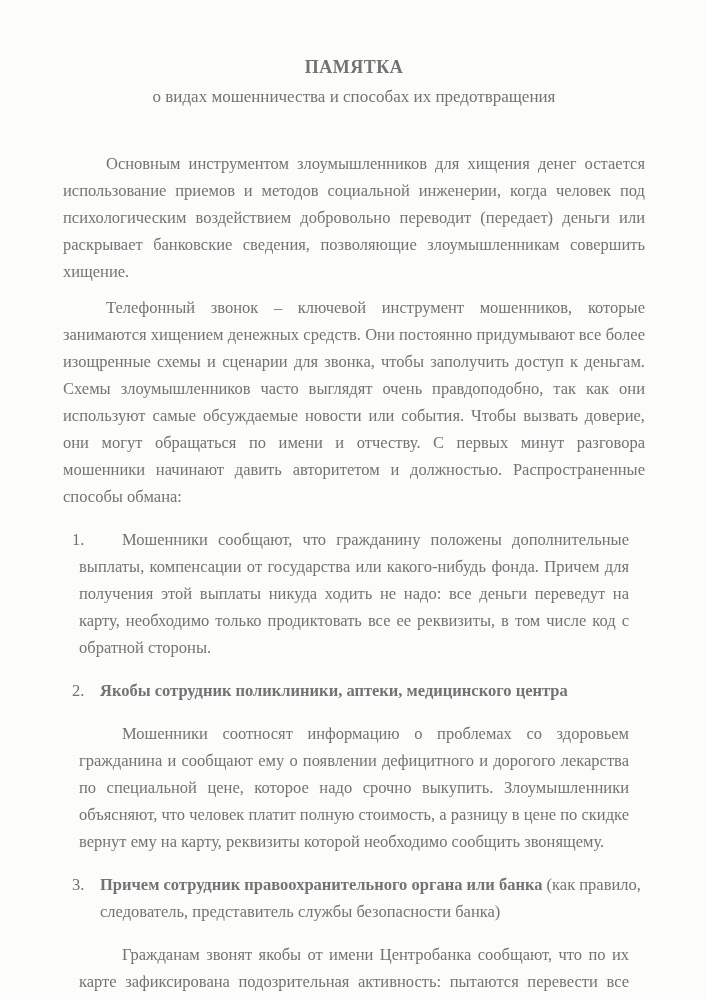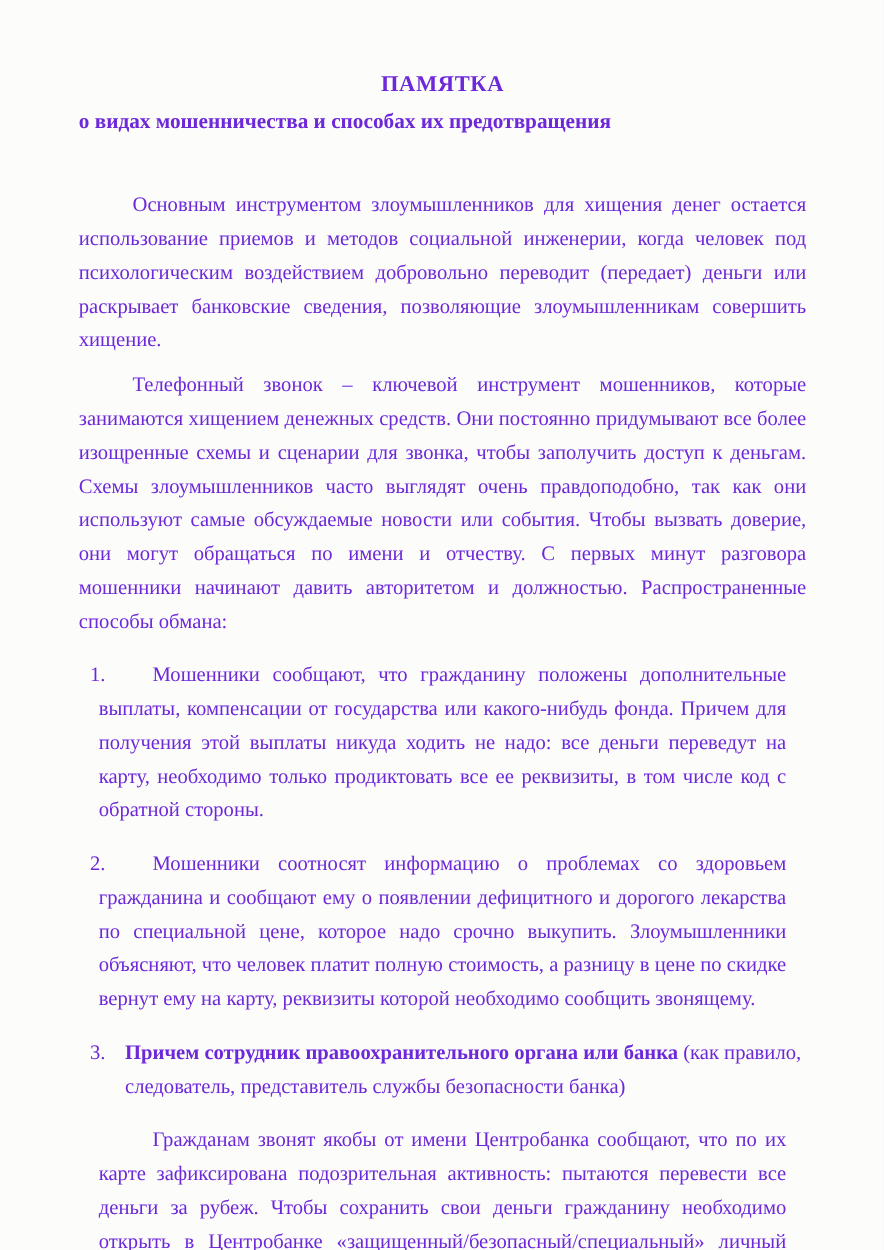--- a/index.html
+++ b/index.html
@@ -6,39 +6,40 @@
     margin: 0;
     padding: 0;
     background: #f4f4f2;
   }
   .page {
     position: relative;
     width: 707px;
     height: 1000px;
     margin: 0 auto;
     background: #fcfcfb;
-    color: #6d28d9;
+    color: #737373;
     font-family: "Liberation Serif", "DejaVu Serif", serif;
     font-size: 16.5px;
     line-height: 27px;
     overflow: hidden;
     box-sizing: border-box;
     padding: 54px 62px 0 63px;
   }
   .doc-title {
     margin: 0;
     text-align: center;
     font-weight: bold;
     font-size: 18px;
     line-height: 26px;
     letter-spacing: 0.5px;
   }
   .doc-subtitle {
     margin: 4px 0 0 0;
-    font-weight: bold;
+    text-align: center;
+    font-weight: normal;
     font-size: 17px;
     line-height: 26px;
   }
   .para {
     margin: 0;
     text-align: justify;
     text-indent: 43px;
   }
   .intro-1 { margin-top: 40px; }
   .intro-2 { margin-top: 9px; }
@@ -75,21 +76,21 @@
   <p class="para intro-1">Основным инструментом злоумышленников для хищения денег остается использование приемов и методов социальной инженерии, когда человек под психологическим воздействием добровольно переводит (передает) деньги или раскрывает банковские сведения, позволяющие злоумышленникам совершить хищение.</p>
 
   <p class="para intro-2">Телефонный звонок – ключевой инструмент мошенников, которые занимаются хищением денежных средств. Они постоянно придумывают все более изощренные схемы и сценарии для звонка, чтобы заполучить доступ к деньгам. Схемы злоумышленников часто выглядят очень правдоподобно, так как они используют самые обсуждаемые новости или события. Чтобы вызвать доверие, они могут обращаться по имени и отчеству. С первых минут разговора мошенники начинают давить авторитетом и должностью. Распространенные способы обмана:</p>
 
   <section class="fraud-item">
     <p class="item-heading"><span class="item-number">1.</span><span class="note"></span></p>
     <p class="para item-body">Мошенники сообщают, что гражданину положены дополнительные выплаты, компенсации от государства или какого-нибудь фонда. Причем для получения этой выплаты никуда ходить не надо: все деньги переведут на карту, необходимо только продиктовать все ее реквизиты, в том числе код с обратной стороны.</p>
   </section>
 
   <section class="fraud-item">
-    <p class="item-heading"><span class="item-number">2.</span><span class="note"></span></p>
+    <p class="item-heading"><span class="item-number">2.</span><span>Якобы сотрудник поликлиники, аптеки, медицинского центра</span><span class="note"></span></p>
     <p class="para item-body">Мошенники соотносят информацию о проблемах со здоровьем гражданина и сообщают ему о появлении дефицитного и дорогого лекарства по специальной цене, которое надо срочно выкупить. Злоумышленники объясняют, что человек платит полную стоимость, а разницу в цене по скидке вернут ему на карту, реквизиты которой необходимо сообщить звонящему.</p>
   </section>
 
   <section class="fraud-item">
     <p class="item-heading"><span class="item-number">3.</span><span>Причем сотрудник правоохранительного органа или банка</span><span class="note"> (как правило, следователь, представитель службы безопасности банка)</span></p>
     <p class="para item-body">Гражданам звонят якобы от имени Центробанка сообщают, что по их карте зафиксирована подозрительная активность: пытаются перевести все деньги за рубеж. Чтобы сохранить свои деньги гражданину необходимо открыть в Центробанке «защищенный/безопасный/специальный» личный счет. Для этого</p>
   </section>
 
 </div>
 

